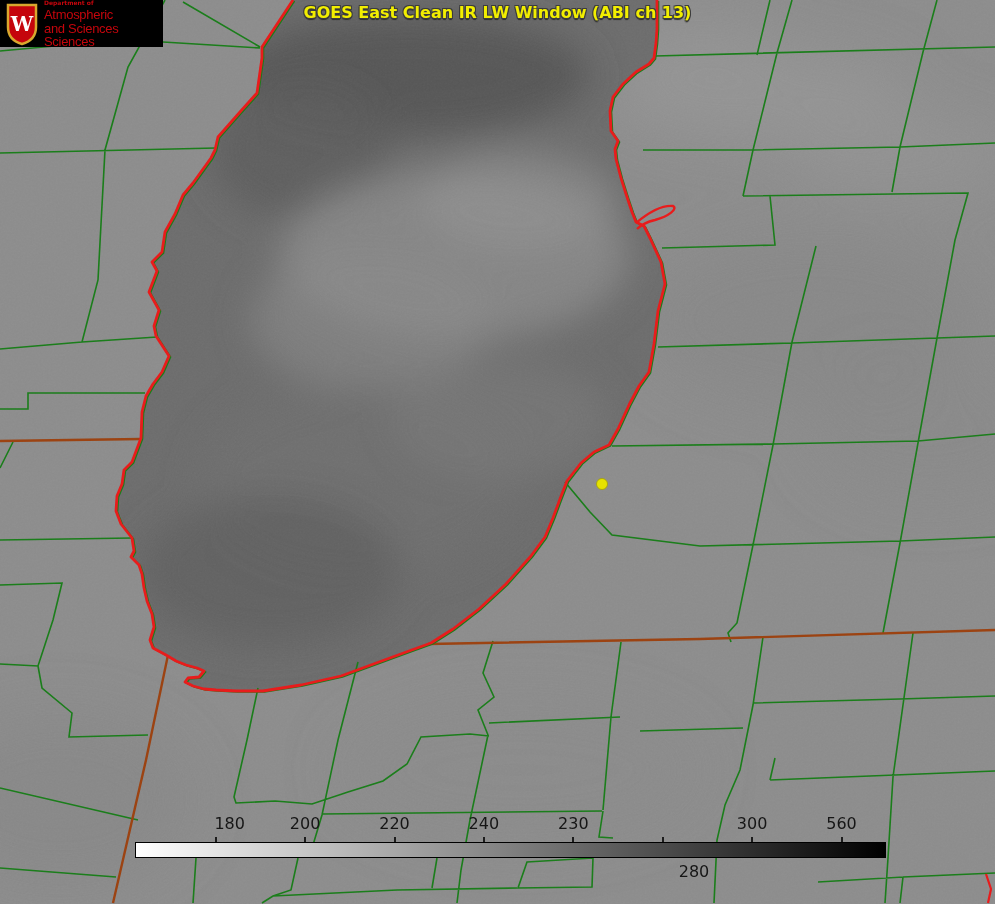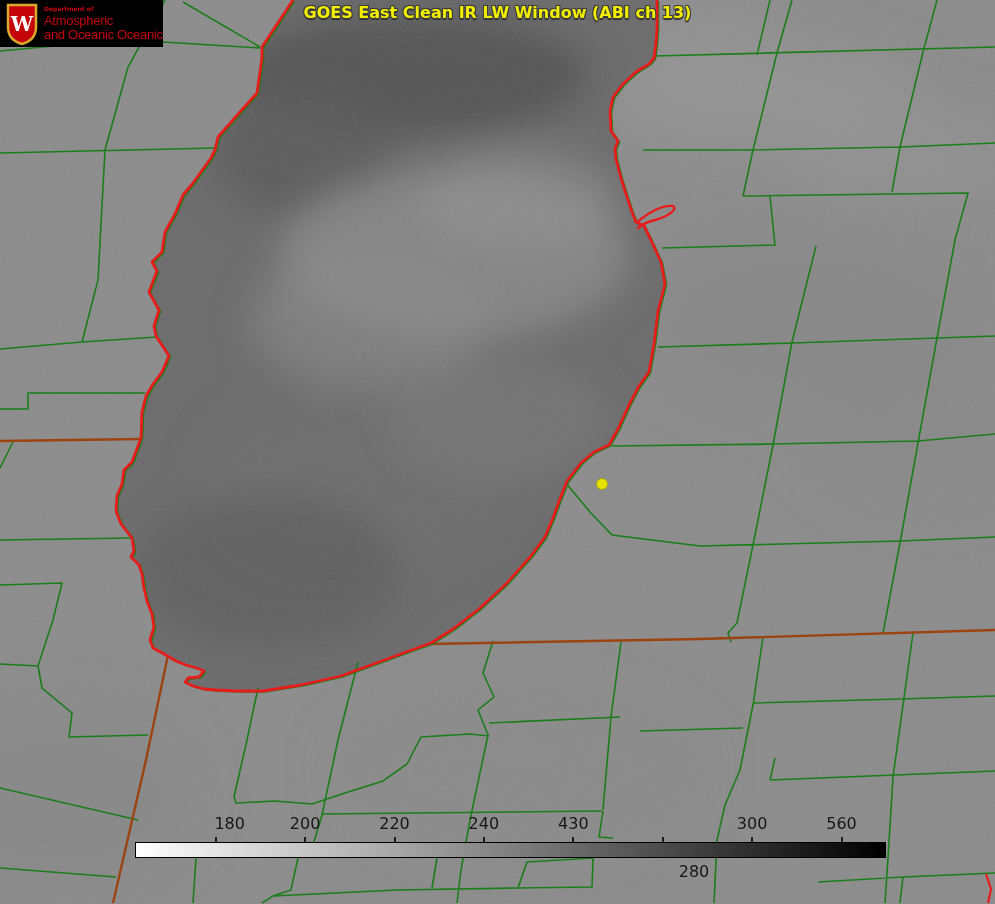--- a/index.html
+++ b/index.html
@@ -142,40 +142,40 @@
   </svg>
 
   <div id="logo">
     <svg class="crest" viewBox="0 0 36 44">
       <path d="M4,3 h28 v22 q0,13 -14,17 q-14,-4 -14,-17 Z" fill="#c5050c" stroke="#d9a82e" stroke-width="2.5"></path>
       <text x="18" y="29" font-size="20" font-weight="bold" fill="#ffffff" text-anchor="middle" font-family="DejaVu Serif, serif">W</text>
     </svg>
     <div class="lines">
       <div class="dept">Department of</div>
       <div class="big">Atmospheric</div>
-      <div class="big">and Oceanic Oceanic</div>
+      <div class="big">and Sciences Sciences</div>
     </div>
   </div>
 
   <div id="title">
     <div class="tline">GOES East Clean IR LW Window (ABI ch 13)</div>
   </div>
 
   <div id="colorbar"></div>
   <div id="cb-ticks">
       <div class="cb-tick" style="left: 214.7px;"></div>
       <div class="cb-label" style="left: 215.7px; margin-left: 14px;">180</div>
       <div class="cb-tick" style="left: 304.1px;"></div>
       <div class="cb-label" style="left: 305.1px;">200</div>
       <div class="cb-tick" style="left: 393.5px;"></div>
       <div class="cb-label" style="left: 394.5px;">220</div>
       <div class="cb-tick" style="left: 482.9px;"></div>
       <div class="cb-label" style="left: 483.9px;">240</div>
       <div class="cb-tick" style="left: 572.3px;"></div>
-      <div class="cb-label" style="left: 573.3px;">430</div>
+      <div class="cb-label" style="left: 573.3px;">230</div>
       <div class="cb-tick" style="left: 661.7px;"></div>
       <div class="cb-label" style="left: 694px; margin-top: 48px;">280</div>
       <div class="cb-tick" style="left: 751.1px;"></div>
       <div class="cb-label" style="left: 752.1px; text-align: right;">300</div>
       <div class="cb-tick" style="left: 840.5px;"></div>
       <div class="cb-label" style="left: 841.5px;">560</div>
     </div>
 
 </div>
 

